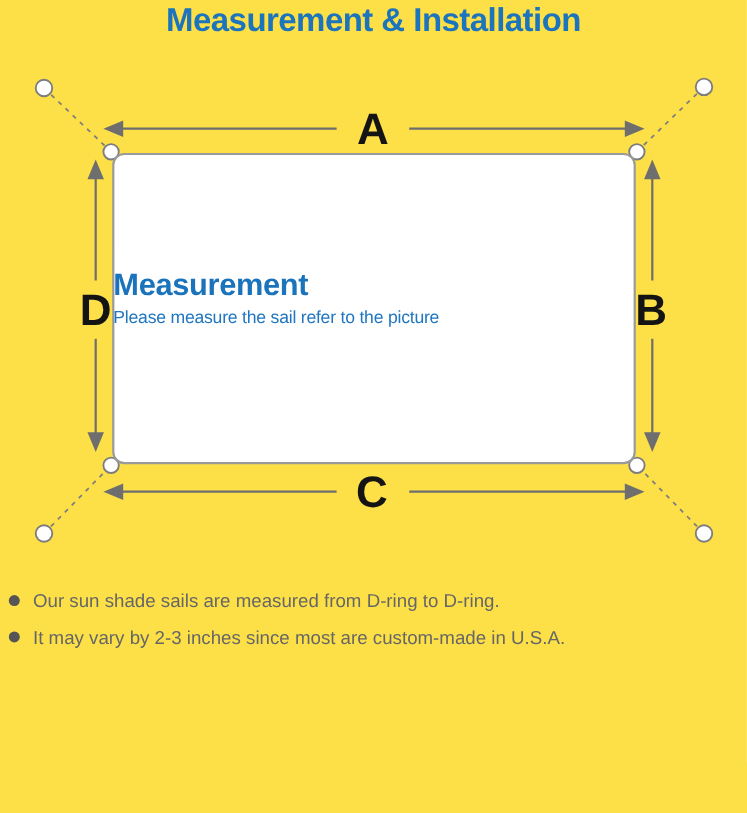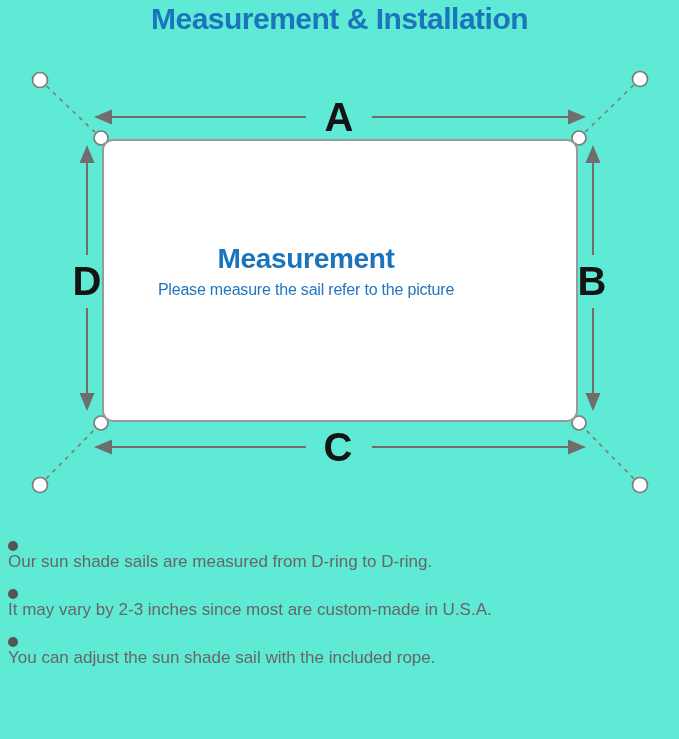--- a/index.html
+++ b/index.html
@@ -1,53 +1,53 @@
 <!DOCTYPE html>
 <html style="--title-blue: #1b74bc; --heading-blue: #1a73bb; --subheading-blue: #2076c0; --line-gray: #9a9a9a; --arrow-gray: #6e6e6e; --rope-gray: #7d7d7d; --dim-label: #141414; --note-text: #666666; --bullet-dot: #555555;"><head>
 <meta charset="utf-8">
 <style>
   html,body { margin:0; padding:0; background:#fff; }
   .canvas {
-    position:relative; width:679px; height:739px; background:#5eead4;
+    position:relative; width:679px; height:739px; background:#fde047;
     font-family:"Liberation Sans", sans-serif; overflow:hidden;
   }
   .page-title {
     position:absolute; top:2px; left:0; right:0; text-align:center;
     font-size:30px; font-weight:bold; letter-spacing:-0.5px;
     color:var(--title-blue, #1b74bc); margin:0;
   }
   .diagram-svg { position:absolute; top:55px; left:0; }
   .sail-outline { fill:#ffffff; stroke:var(--line-gray, #9a9a9a); stroke-width:2; }
   .rope-line { stroke:var(--rope-gray, #7d7d7d); stroke-width:1.6; stroke-dasharray:4 5; fill:none; }
   .anchor-ring { fill:#ffffff; stroke:var(--rope-gray, #7d7d7d); stroke-width:1.7; }
   .d-ring { fill:#ffffff; stroke:var(--rope-gray, #7d7d7d); stroke-width:1.7; }
   .dim-line { stroke:var(--arrow-gray, #6e6e6e); stroke-width:2; }
   .dim-head { fill:var(--arrow-gray, #6e6e6e); stroke:none; }
   .dim-label {
     font-family:"Liberation Sans", sans-serif; font-size:40px; font-weight:bold;
     fill:var(--dim-label, #141414); text-anchor:middle;
   }
   .center-text {
-    position:absolute; top:243px; left:103px; width:406px; text-align:center;
+    position:absolute; top:243px; left:103px; width:406px; 
   }
   .center-heading {
     font-size:28px; font-weight:bold; letter-spacing:-0.3px;
     color:var(--heading-blue, #1a73bb); margin:0;
   }
   .center-subheading {
     font-size:16px; letter-spacing:-0.2px;
     color:var(--subheading-blue, #2076c0); margin:6px 0 6px 0;
   }
   .notes-list {
     position:absolute; top:536px; left:8px; width:667px;
     list-style:none; margin:0; padding:0;
   }
   .note-item {
-    display:flex; align-items:flex-start; margin-bottom:12px;
-    font-size:17px; line-height:21px; color:var(--note-text, #666666);flex-direction:column;
+    display:flex; align-items:flex-start; gap:12px; margin-bottom:12px;
+    font-size:17px; line-height:21px; color:var(--note-text, #666666);
   }
   .bullet-dot {
     flex:none; width:10px; height:10px; border-radius:50%;
     background:var(--bullet-dot, #555555); margin-top:5px;
   }
   .note-text { flex:1; }
 </style>
 </head>
 <body>
 
@@ -115,19 +115,15 @@
 
   <ul class="notes-list">
     <li class="note-item">
       <span class="bullet-dot"></span>
       <span class="note-text">Our sun shade sails are measured from D-ring to D-ring.</span>
     </li>
     <li class="note-item">
       <span class="bullet-dot"></span>
       <span class="note-text">It may vary by 2-3 inches since most are custom-made in U.S.A.</span>
     </li>
-    <li class="note-item">
-      <span class="bullet-dot"></span>
-      <span class="note-text">You can adjust the sun shade sail with the included rope.</span>
-    </li>
   </ul>
 
 </div>
 
 </body></html>

